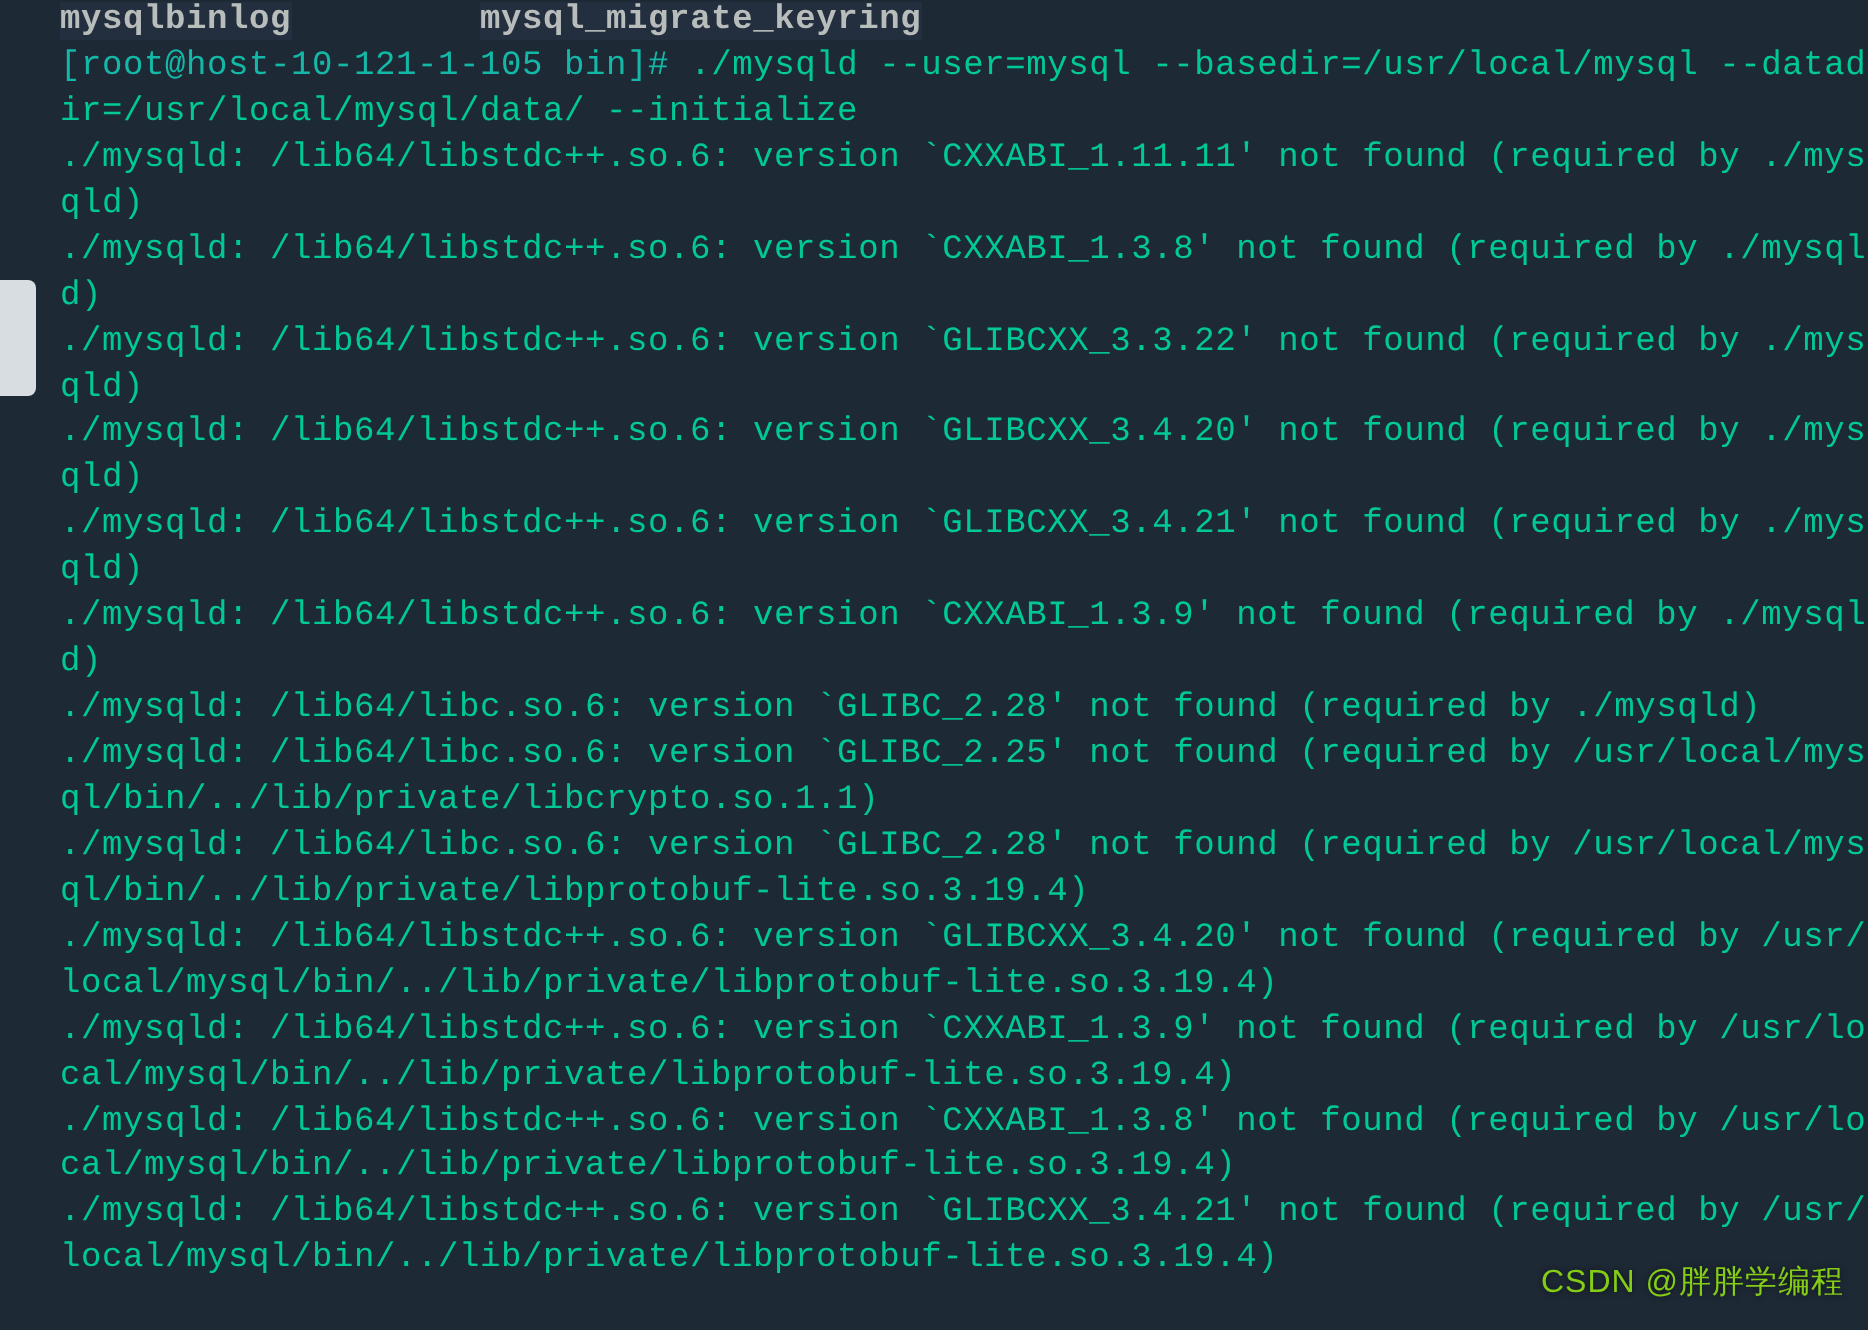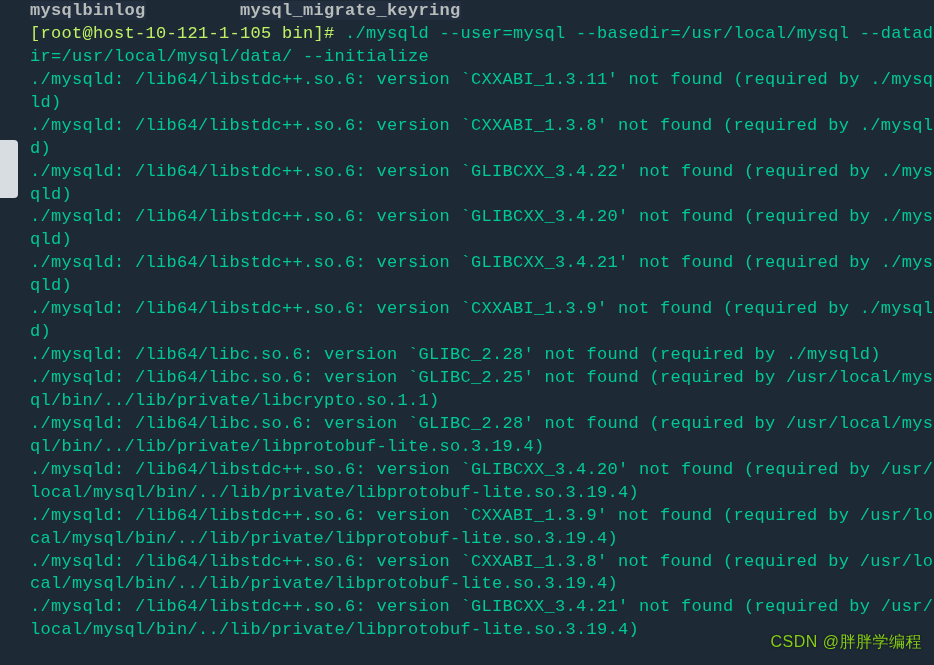--- a/index.html
+++ b/index.html
@@ -30,21 +30,21 @@
       word-break: break-all;
       letter-spacing: 0.3px;
     }
     .header-cmd {
       color: #b8bdbc;
       background: #232f3e;
       display: inline;
       font-weight: bold;
     }
     .prompt {
-      color: #bef264;
+      color: #14b8a6;
     }
     .cmd {
       color: #00c896;
     }
     .error {
       color: #00c896;
     }
     .watermark {
       position: absolute;
       bottom: 12px;
@@ -66,23 +66,23 @@
     }
   </style>
 </head>
 <body>
 
 <div class="edge-tab"></div>
 
 <div class="terminal">
   <div class="line"><span class="header-cmd">mysqlbinlog</span>         <span class="header-cmd">mysql_migrate_keyring</span></div>
   <div class="line"><span class="prompt">[root@host-10-121-1-105 bin]# </span><span class="cmd">./mysqld --user=mysql --basedir=/usr/local/mysql --datadir=/usr/local/mysql/data/ --initialize</span></div>
-  <div class="line error">./mysqld: /lib64/libstdc++.so.6: version `CXXABI_1.3.11' not found (required by ./mysqld)</div>
+  <div class="line error">./mysqld: /lib64/libstdc++.so.6: version `CXXABI_1.11.11' not found (required by ./mysqld)</div>
   <div class="line error">./mysqld: /lib64/libstdc++.so.6: version `CXXABI_1.3.8' not found (required by ./mysqld)</div>
-  <div class="line error">./mysqld: /lib64/libstdc++.so.6: version `GLIBCXX_3.4.22' not found (required by ./mysqld)</div>
+  <div class="line error">./mysqld: /lib64/libstdc++.so.6: version `GLIBCXX_3.3.22' not found (required by ./mysqld)</div>
   <div class="line error">./mysqld: /lib64/libstdc++.so.6: version `GLIBCXX_3.4.20' not found (required by ./mysqld)</div>
   <div class="line error">./mysqld: /lib64/libstdc++.so.6: version `GLIBCXX_3.4.21' not found (required by ./mysqld)</div>
   <div class="line error">./mysqld: /lib64/libstdc++.so.6: version `CXXABI_1.3.9' not found (required by ./mysqld)</div>
   <div class="line error">./mysqld: /lib64/libc.so.6: version `GLIBC_2.28' not found (required by ./mysqld)</div>
   <div class="line error">./mysqld: /lib64/libc.so.6: version `GLIBC_2.25' not found (required by /usr/local/mysql/bin/../lib/private/libcrypto.so.1.1)</div>
   <div class="line error">./mysqld: /lib64/libc.so.6: version `GLIBC_2.28' not found (required by /usr/local/mysql/bin/../lib/private/libprotobuf-lite.so.3.19.4)</div>
   <div class="line error">./mysqld: /lib64/libstdc++.so.6: version `GLIBCXX_3.4.20' not found (required by /usr/local/mysql/bin/../lib/private/libprotobuf-lite.so.3.19.4)</div>
   <div class="line error">./mysqld: /lib64/libstdc++.so.6: version `CXXABI_1.3.9' not found (required by /usr/local/mysql/bin/../lib/private/libprotobuf-lite.so.3.19.4)</div>
   <div class="line error">./mysqld: /lib64/libstdc++.so.6: version `CXXABI_1.3.8' not found (required by /usr/local/mysql/bin/../lib/private/libprotobuf-lite.so.3.19.4)</div>
   <div class="line error">./mysqld: /lib64/libstdc++.so.6: version `GLIBCXX_3.4.21' not found (required by /usr/local/mysql/bin/../lib/private/libprotobuf-lite.so.3.19.4)</div>

